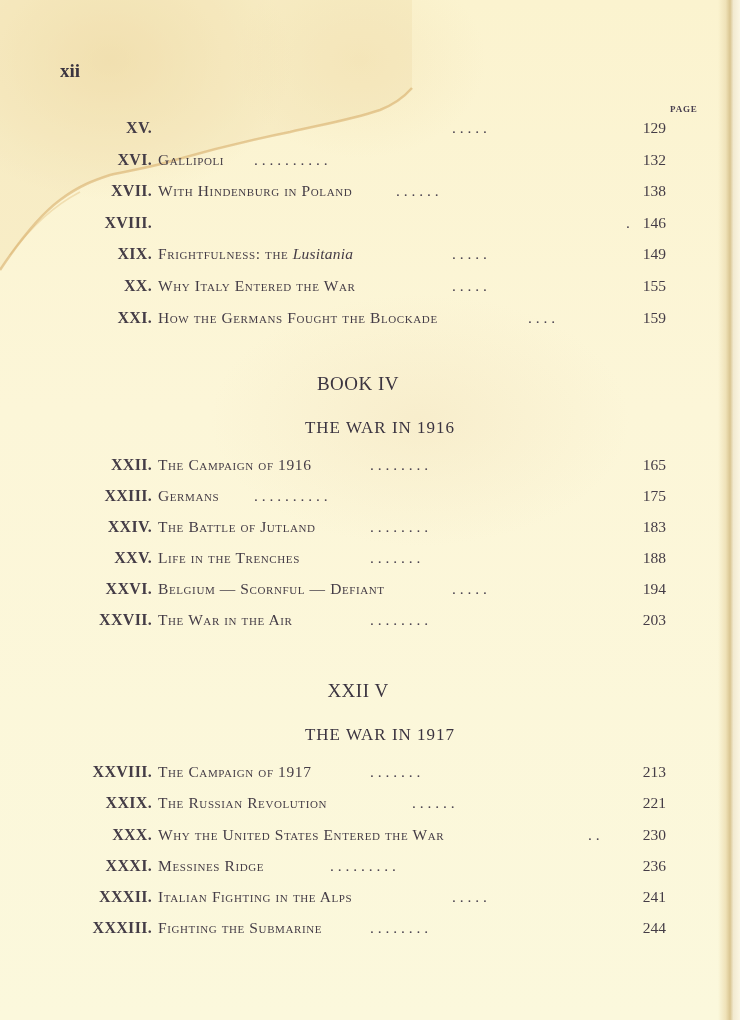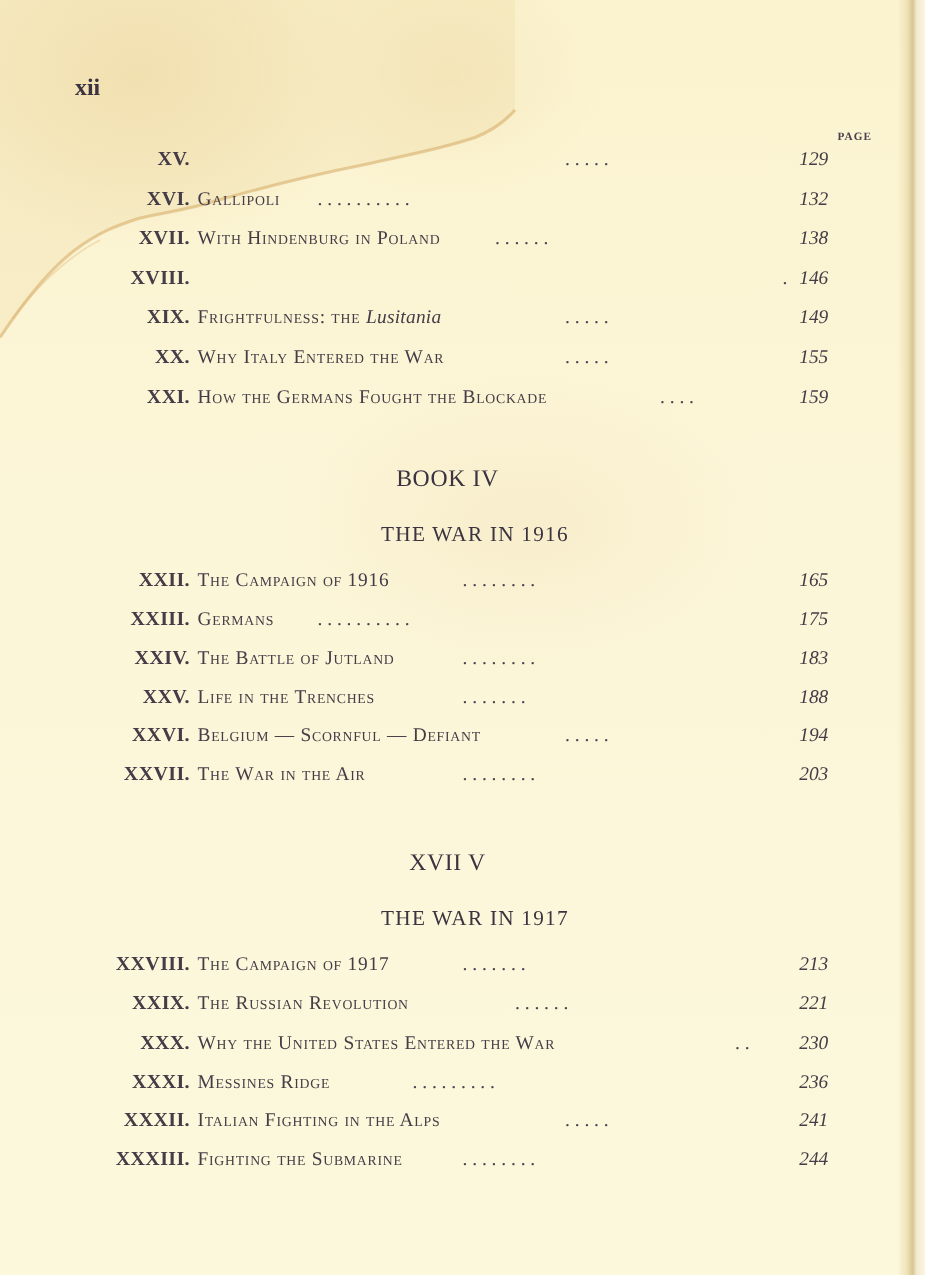--- a/index.html
+++ b/index.html
@@ -28,21 +28,21 @@
     .running-head { position: absolute; top: 60px; left: 0; width: 740px; height: 26px; }
     .folio { position: absolute; left: 60px; top: 0; font-size: 19px; font-weight: bold; color: #3b3440; }
     .head-title { position: absolute; left: 244px; top: 2px; font-size: 18px; letter-spacing: 1.5px; color: #3b3440; }
     .page-label { position: absolute; top: 104px; left: 628px; font-size: 9px; letter-spacing: 0.8px; color: #4a4050; font-weight: bold; margin-left: 42px; }
 
     .row { position: absolute; left: 0; width: 740px; height: 24px; font-size: 15.5px; }
     .num { position: absolute; right: 588px; top: 0; text-align: right; white-space: nowrap; color: #443c46; font-size: 16px; letter-spacing: 0.3px; font-weight: bold; }
     .title { position: absolute; left: 158px; top: 0; white-space: nowrap; font-variant: small-caps; letter-spacing: 0.6px; color: #443c46; }
     .title i { font-style: italic; font-variant: normal; letter-spacing: 0.2px; }
     .leader { position: absolute; top: 0; white-space: nowrap; letter-spacing: 0; color: #4a4250; }
-    .pg { position: absolute; left: 636px; top: 0; width: 30px; text-align: center; color: #443c46; font-size: 15.5px; font-style: italic; }
+    .pg { position: absolute; left: 636px; top: 0; width: 30px; text-align: right; color: #443c46; font-size: 15.5px; }
 
     .book-head { position: absolute; left: 0; width: 716px; text-align: center; font-size: 19px; letter-spacing: 0.5px; color: #3b3440; }
     .book-sub { position: absolute; left: 0; width: 716px; text-align: center; font-size: 17px; letter-spacing: 1px; color: #3b3440; margin-left: 22px; }
   </style>
 </head>
 <body>
 
 <div class="page">
   <svg class="stain" viewBox="0 0 740 1020" xmlns="http://www.w3.org/2000/svg">
     <path d="M0,270 C20,240 40,215 60,200 C80,185 95,180 110,175 C130,170 150,168 175,160 C210,150 250,140 290,132 C320,125 350,120 380,110 C395,104 405,96 412,88 L412,0 L0,0 Z" fill="rgba(238,214,160,0.28)"></path>
@@ -132,21 +132,21 @@
     <span class="leader" style="left:452px">.     .     .     .     .</span>
     <span class="pg">194</span>
   </div>
   <div class="row" style="top:611px">
     <span class="num">XXVII.</span>
     <span class="title">The War in the Air</span>
     <span class="leader" style="left:370px">.     .     .     .     .     .     .     .</span>
     <span class="pg">203</span>
   </div>
 
-  <div class="book-head" style="top:680px">XVII V</div>
+  <div class="book-head" style="top:680px">XXII V</div>
   <div class="book-sub" style="top:725px">THE WAR IN 1917</div>
 
   <div class="row" style="top:763px">
     <span class="num">XXVIII.</span>
     <span class="title">The Campaign of 1917</span>
     <span class="leader" style="left:370px">.     .     .     .     .     .     .</span>
     <span class="pg">213</span>
   </div>
   <div class="row" style="top:794px">
     <span class="num">XXIX.</span>

